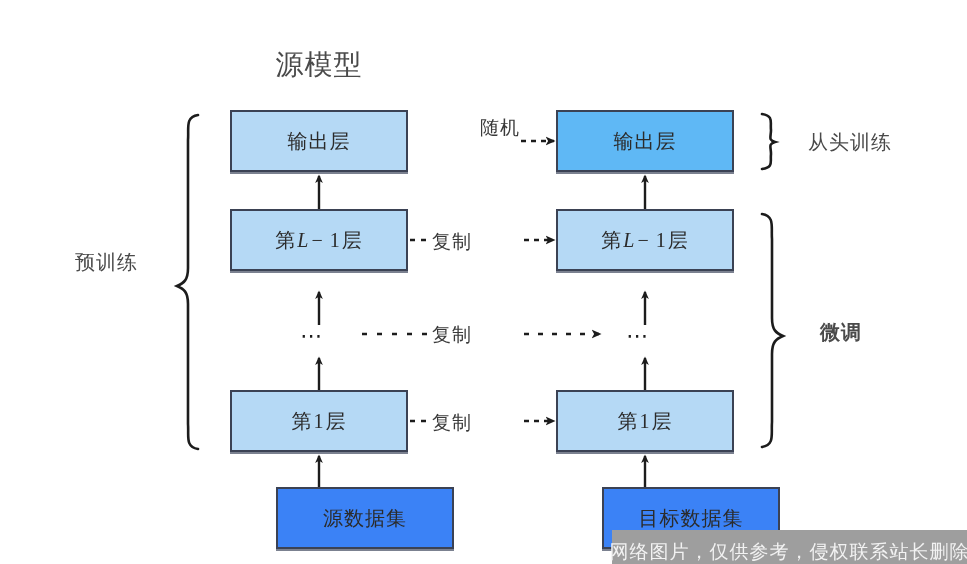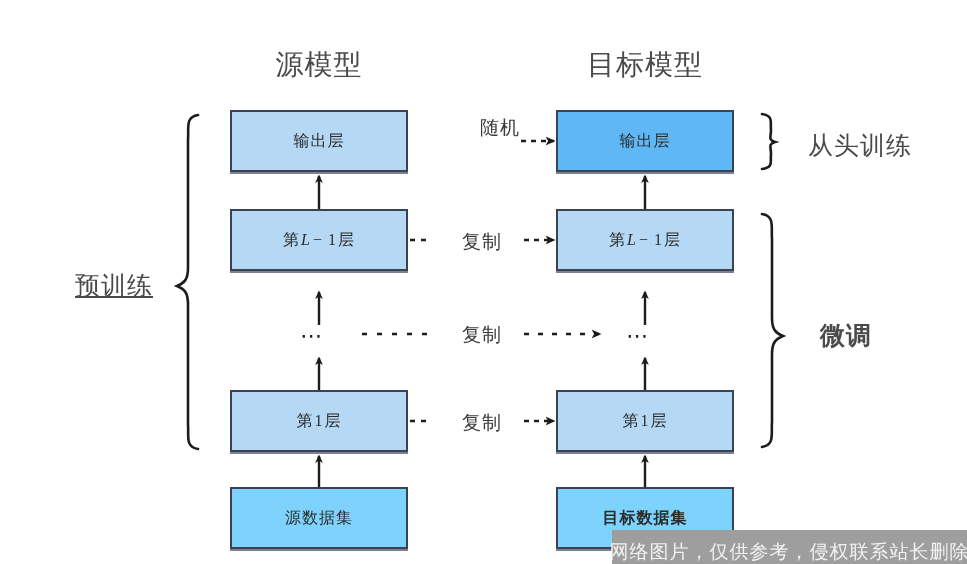--- a/index.html
+++ b/index.html
@@ -31,29 +31,29 @@
   #hdr-target { left: 556px; top: 46px; width: 178px; }
 
   
   .box {
     position: absolute;
     box-sizing: border-box;
     border: 2px solid #3b4254;
     display: flex;
     align-items: center;
     justify-content: center;
-    font-size: 16px;
+    font-size: 20px;
     color: #2b2b2b;
     letter-spacing: 1px;
     white-space: nowrap;
     box-shadow: 0 2px 0 0 #7b8190;
   }
   .box.light  { background: #b5d9f5; }
   .box.bright { background: #5fb8f5; }
-  .box.plain  { background: #7dd3fc; }
+  .box.plain  { background: #3b82f6; margin-left: 46px; }
 
   .box .lbl { pointer-events: none; }
   .box .lbl i {
     font-family: "Liberation Serif", "DejaVu Serif", serif;
     font-style: italic;
     padding: 0 1px;
   }
   .box .lbl .num {
     font-family: "Liberation Serif", "DejaVu Serif", serif;
     font-style: normal;
@@ -62,42 +62,41 @@
 
   
   #src-out   { left: 230px; top: 110px; width: 178px; height: 62px; }
   #src-lm1   { left: 230px; top: 209px; width: 178px; height: 62px; }
   #src-l1    { left: 230px; top: 390px; width: 178px; height: 62px; }
   #src-data  { left: 230px; top: 487px; width: 178px; height: 62px; }
   
   #tgt-out   { left: 556px; top: 110px; width: 178px; height: 62px; }
   #tgt-lm1   { left: 556px; top: 209px; width: 178px; height: 62px; }
   #tgt-l1    { left: 556px; top: 390px; width: 178px; height: 62px; }
-  #tgt-data  { left: 556px; top: 487px; width: 178px; height: 62px; font-weight: bold; }
+  #tgt-data  { left: 556px; top: 487px; width: 178px; height: 62px; }
 
   
   .vdots {
     position: absolute;
     font-size: 22px;
     line-height: 1;
     color: #1c1c1c;
     letter-spacing: 3px;
     white-space: nowrap;
   }
   #src-dots { left: 300px; top: 325px; }
   #tgt-dots { left: 626px; top: 325px; }
 
   
   .copy-label {
     position: absolute;
     font-size: 19px;
     color: #3a3a3a;
     letter-spacing: 1px;
     white-space: nowrap;
-    text-align: center;
   }
   #copy-lbl-lm1 { left: 432px; top: 229px; width: 100px; }
   #copy-lbl-mid { left: 432px; top: 322px; width: 100px; }
   #copy-lbl-l1  { left: 432px; top: 410px; width: 100px; }
 
   .init-label {
     position: absolute;
     font-size: 19px;
     color: #3a3a3a;
     letter-spacing: 1px;
@@ -105,26 +104,26 @@
     white-space: nowrap;
     text-align: right;
     left: 424px;
     top: 113px;
     width: 96px;
   }
 
   
   .brace-label {
     position: absolute;
-    font-size: 25px;
+    font-size: 20px;
     color: #4a4a4a;
     letter-spacing: 1px;
     white-space: nowrap;
   }
-  #lbl-pretrain { left: 75px;  top: 269px; text-decoration: underline; }
+  #lbl-pretrain { left: 75px;  top: 249px; }
   #lbl-scratch  { left: 808px; top: 129px; }
   #lbl-finetune { left: 820px; top: 319px; font-weight: bold; }
 
   
   #overlay {
     position: absolute;
     left: 0; top: 0;
     width: 967px; height: 564px;
     pointer-events: none;
   }
@@ -156,21 +155,20 @@
     justify-content: center;
     white-space: nowrap;
   }
 </style>
 </head>
 <body>
 
 <div id="canvas">
 
   <div class="col-header" id="hdr-source">源模型</div>
-  <div class="col-header" id="hdr-target">目标模型</div>
 
   <div class="box light" id="src-out">
     <span class="lbl">输出层</span>
   </div>
 
   <div class="box light" id="src-lm1">
     <span class="lbl"><span>第</span><i>L</i><span class="num">− 1</span><span>层</span></span>
   </div>
 
   <div class="vdots" id="src-dots">⋯</div>

